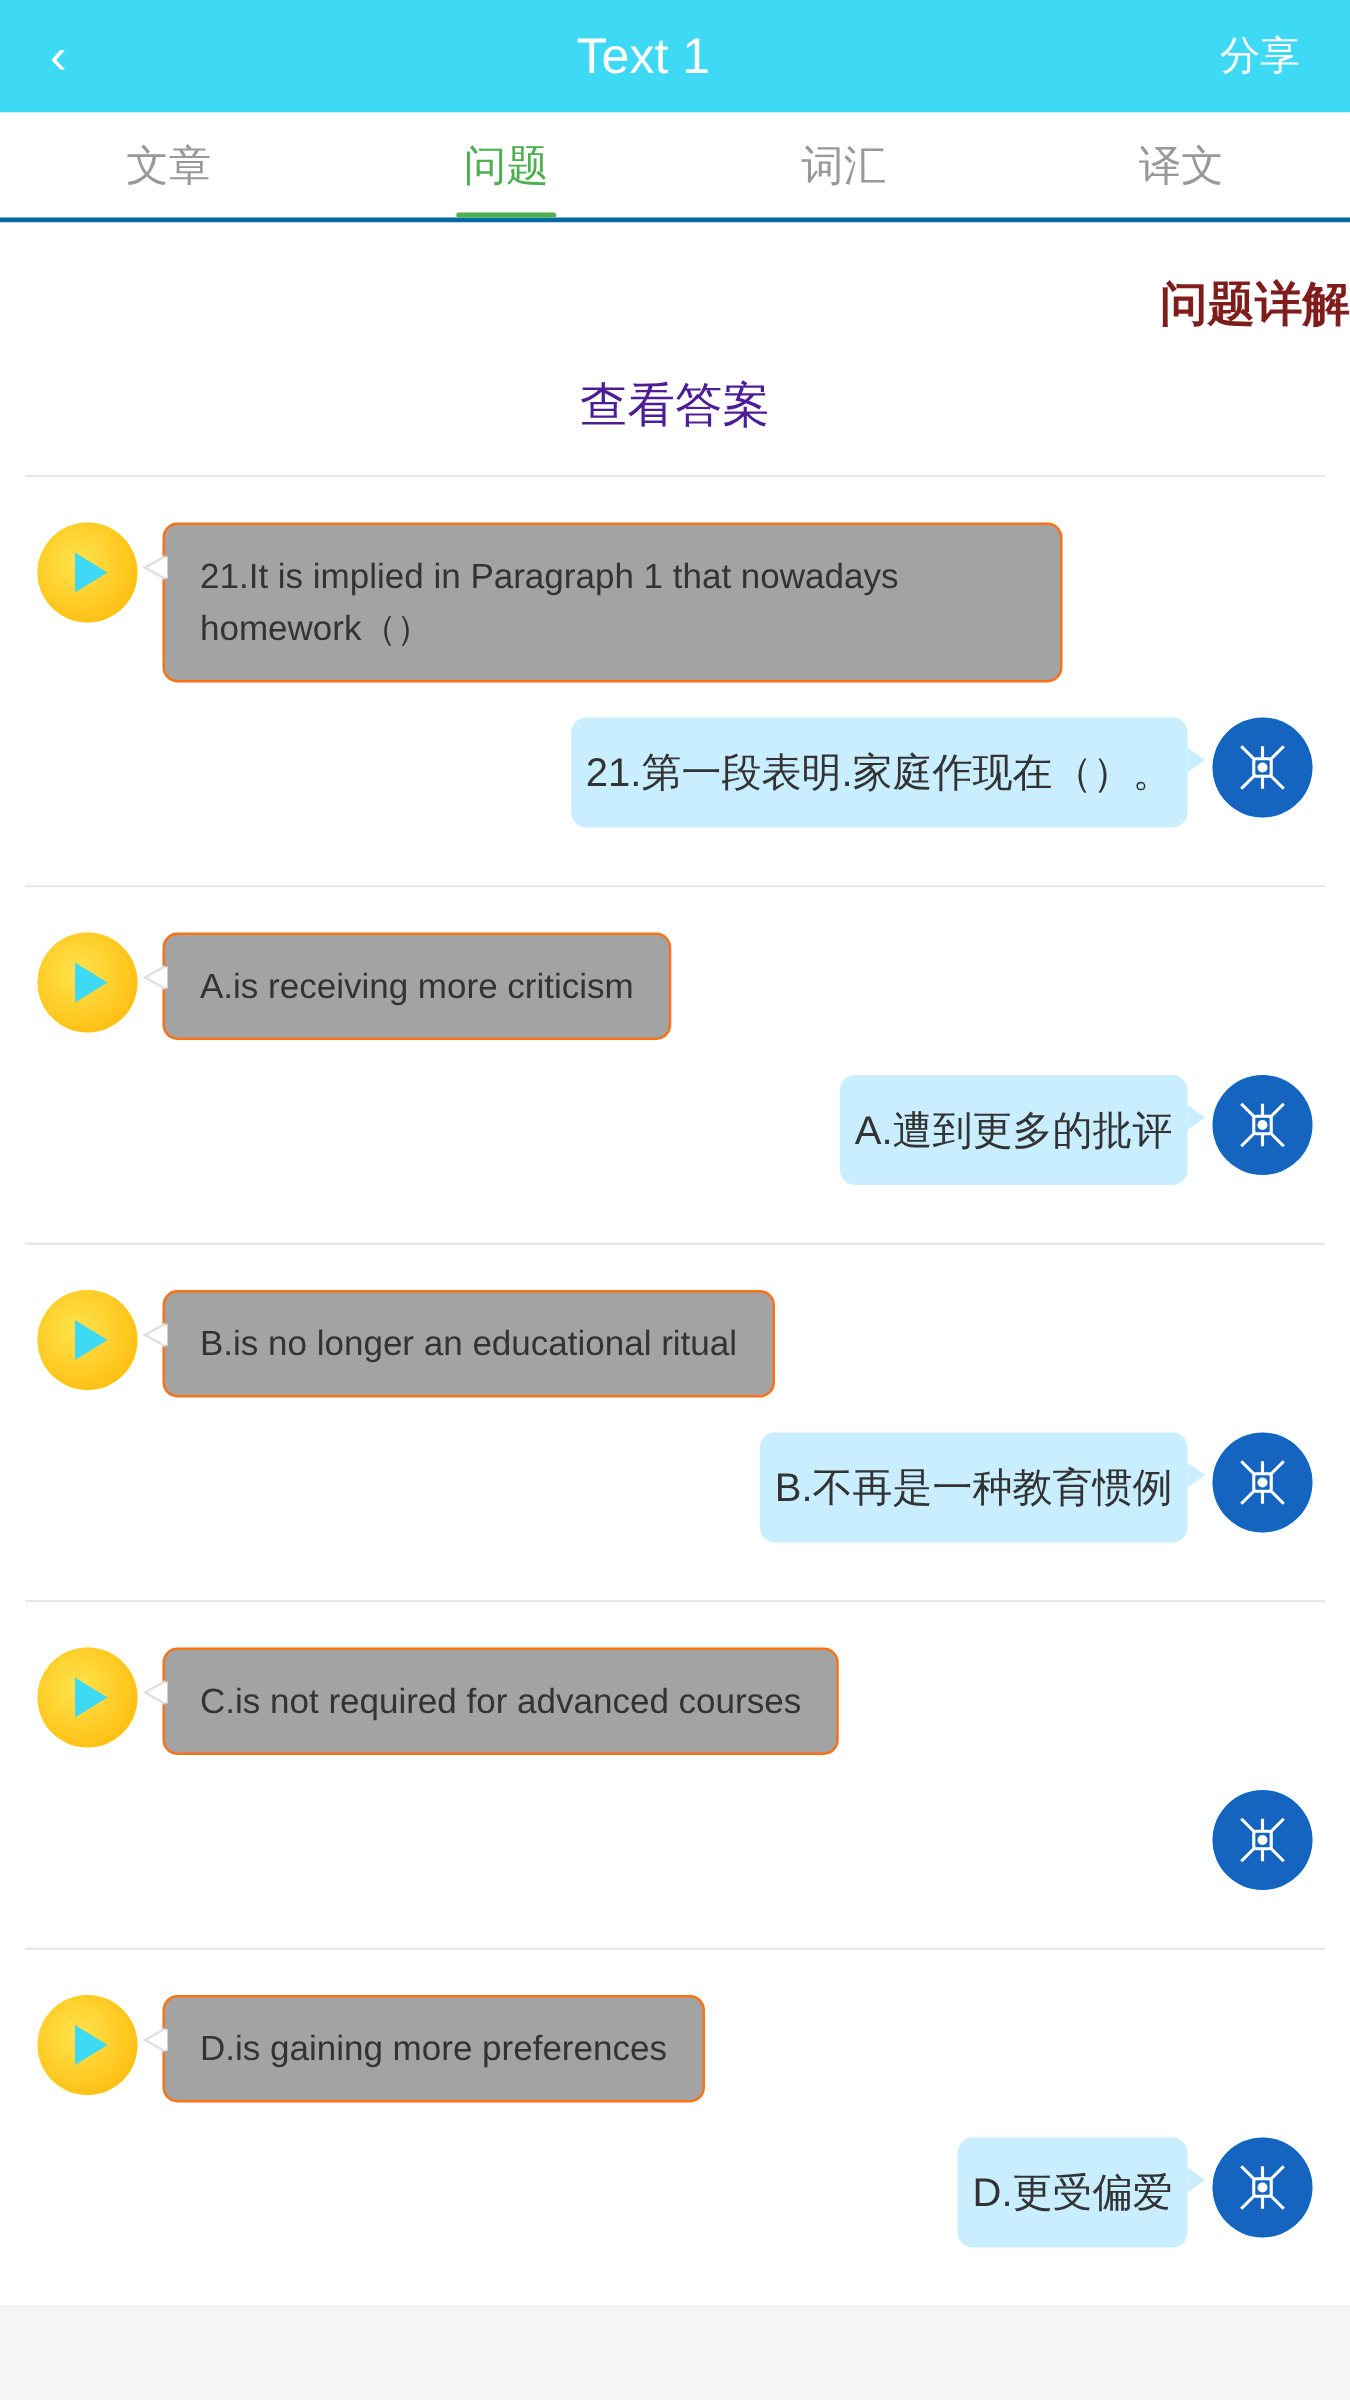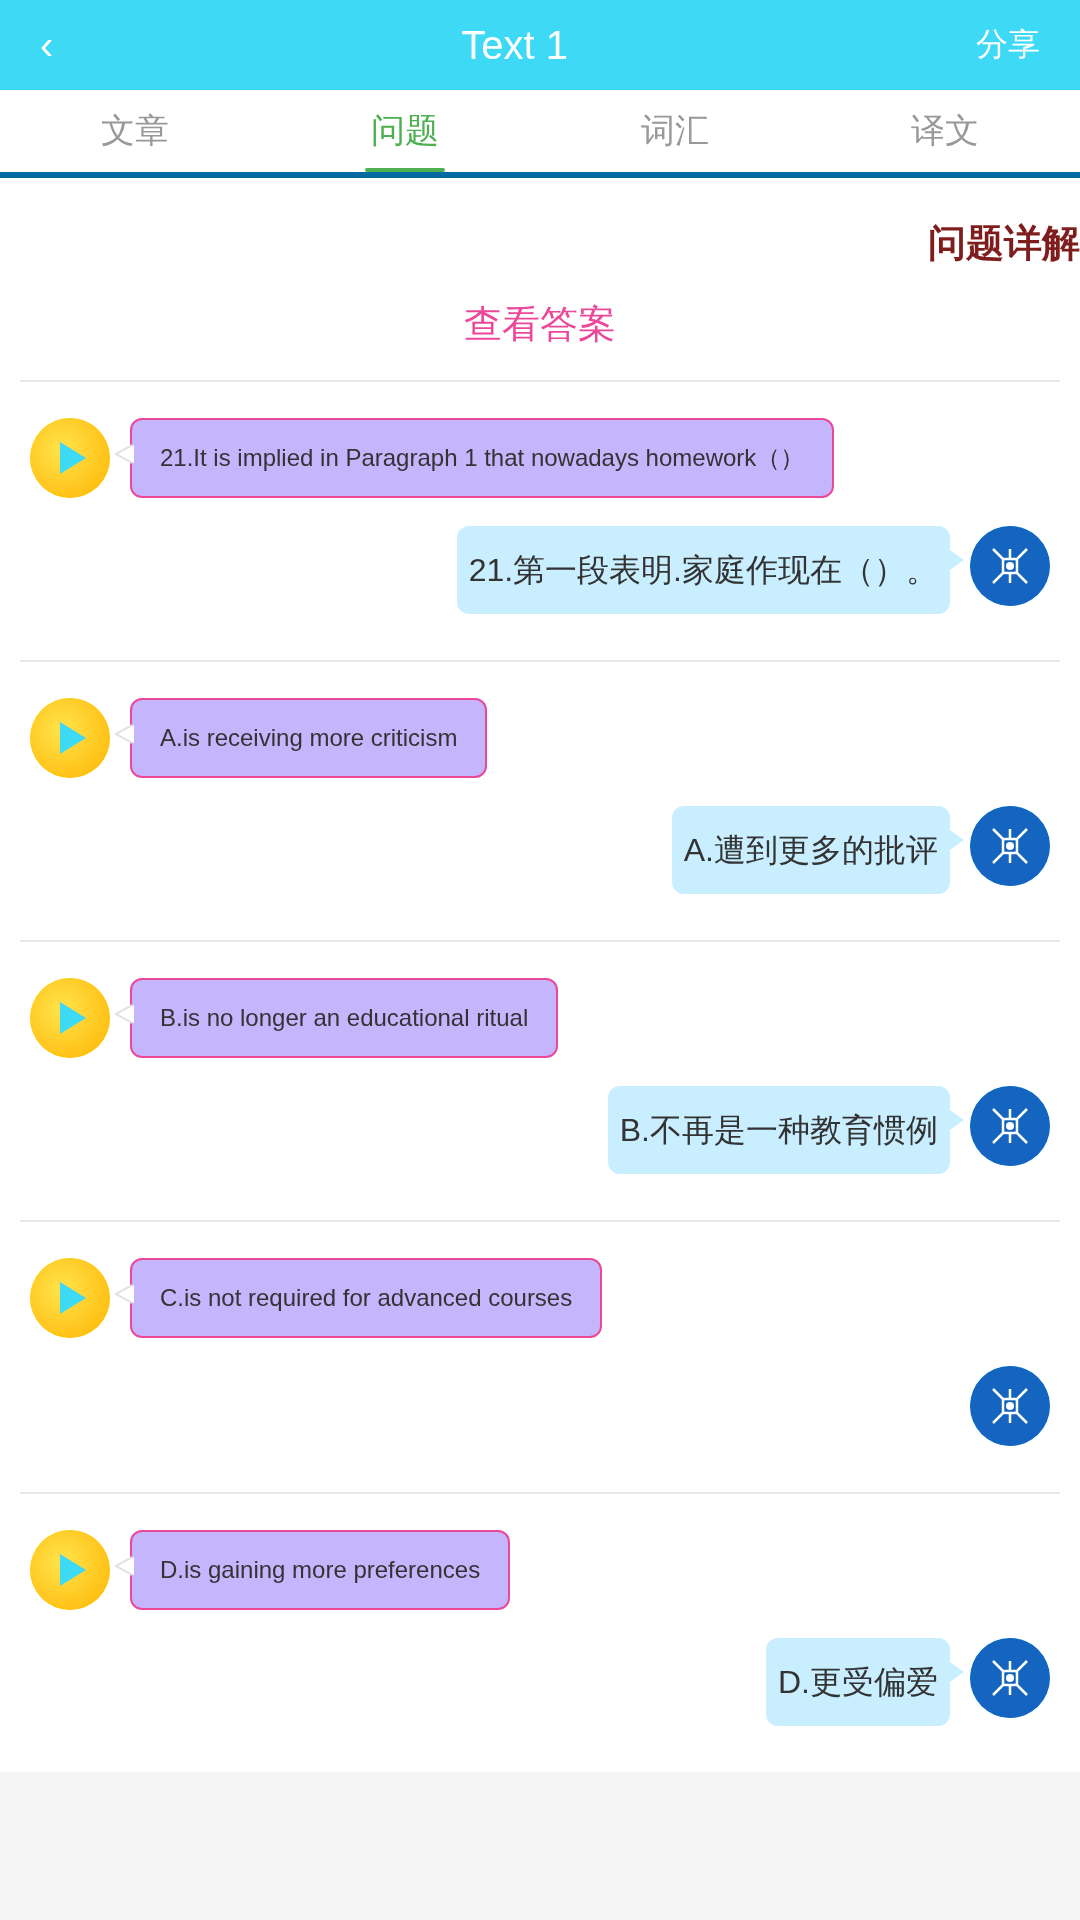--- a/index.html
+++ b/index.html
@@ -36,21 +36,21 @@
       color: white;
       font-size: 32px;
     }
 
     
     .tabs {
       background: white;
       display: flex;
       height: 88px;
       align-items: flex-end;
-      border-bottom: 6px solid #0369a1;
+      border-bottom: 4px solid #0369a1;
     }
     .tab {
       flex: 1;
       text-align: center;
       font-size: 34px;
       color: #999;
       padding-bottom: 18px;
       cursor: pointer;
     }
     .tab.active {
@@ -80,21 +80,21 @@
       font-size: 38px;
       font-weight: bold;
       color: #7f1d1d;
       padding: 40px 0 20px;
     }
 
     
     .view-answer {
       text-align: center;
       font-size: 38px;
-      color: #ec4899;
+      color: #4c1d95;
       padding: 10px 0 30px;
       cursor: pointer;
     }
 
     
     .divider {
       height: 2px;
       background: #e8e8e8;
       margin: 0 20px;
     }
@@ -136,25 +136,25 @@
     .play-icon {
       width: 0;
       height: 0;
       border-top: 16px solid transparent;
       border-bottom: 16px solid transparent;
       border-left: 26px solid #3DD9F5;
       margin-left: 6px;
       background: transparent;
     }
     .bot-bubble {
-      background: #c4b5fd;
-      border: 2px solid #ec4899;
+      background: #a3a3a3;
+      border: 2px solid #f97316;
       border-radius: 12px;
       padding: 20px 28px;
-      font-size: 24px;
+      font-size: 28px;
       color: #333;
       max-width: 720px;
       line-height: 1.5;
       position: relative;
     }
     .bot-bubble::before {
       content: '';
       position: absolute;
       left: -18px;
       top: 24px;

